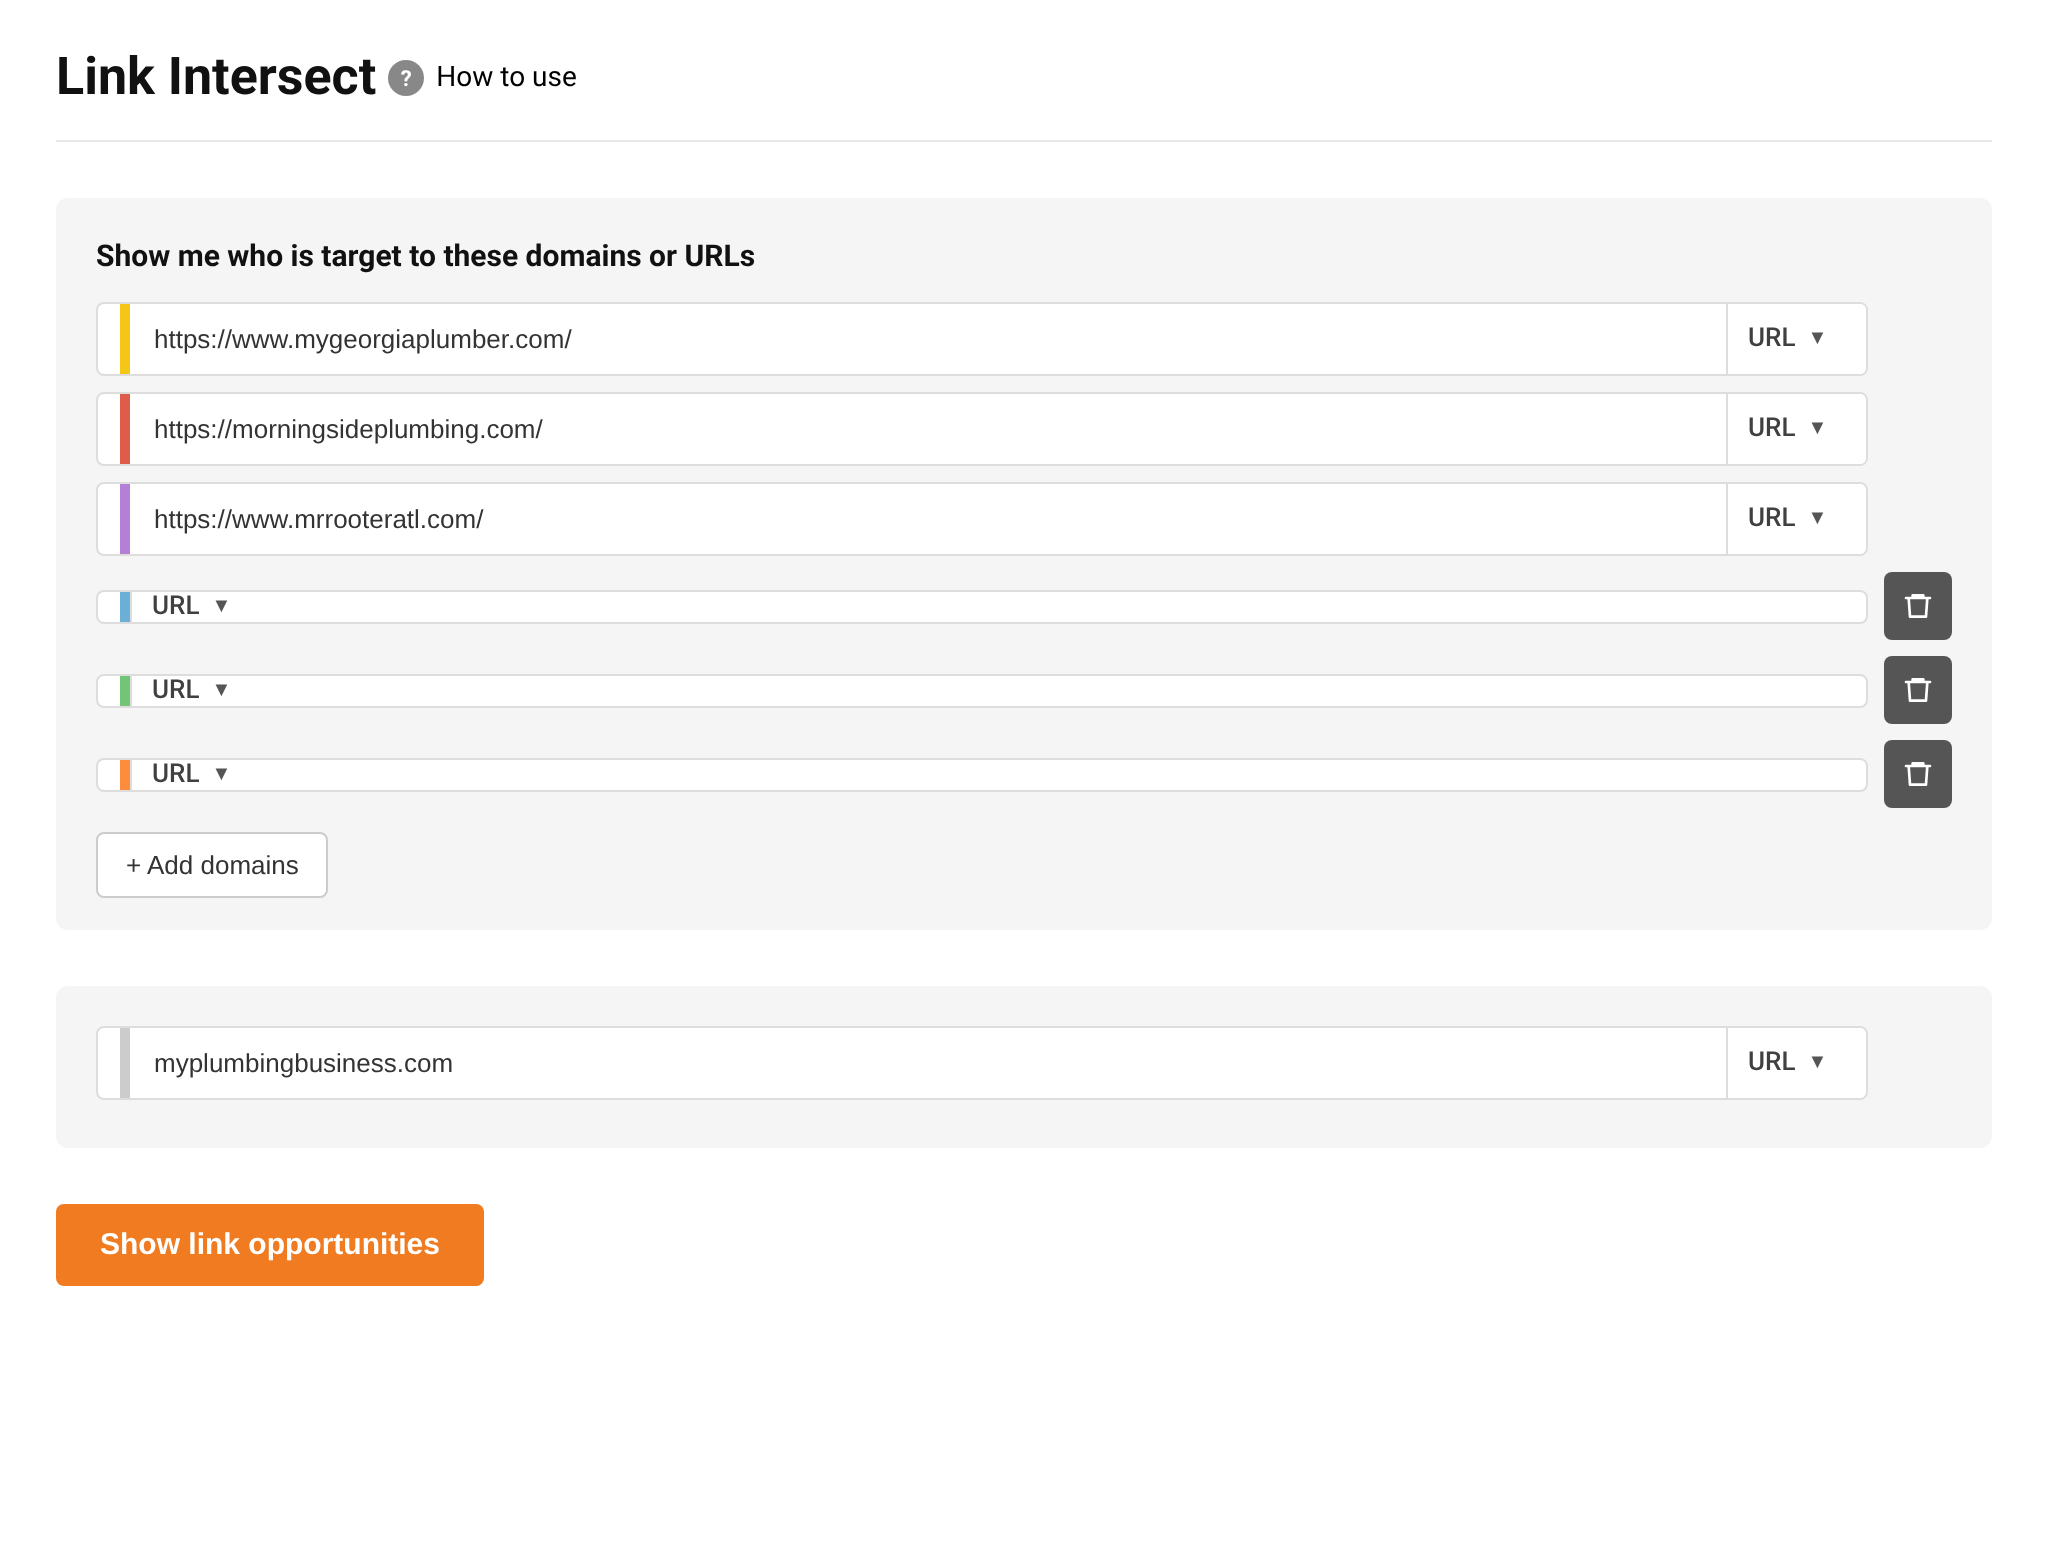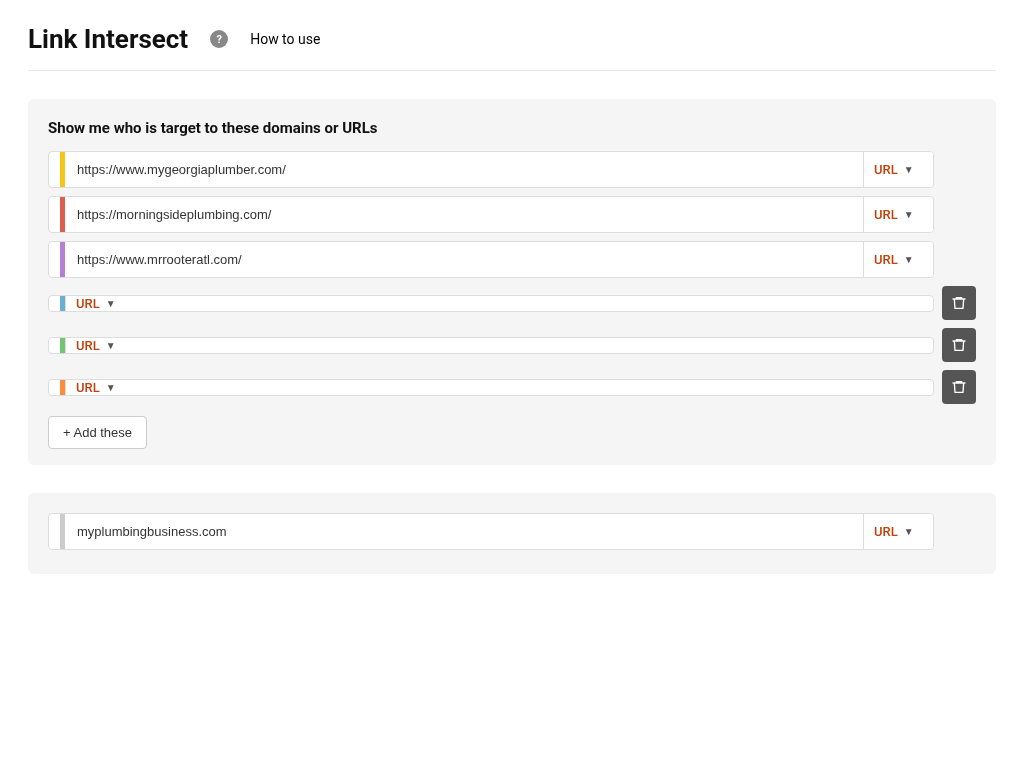--- a/index.html
+++ b/index.html
@@ -17,21 +17,21 @@
 
     .page-container {
       max-width: 1024px;
       margin: 0 auto;
       padding: 24px 28px;
     }
 
     .page-header {
       display: flex;
       align-items: center;
-      gap: 22px;
+      gap: 6px;
       margin-bottom: 28px;
       padding-bottom: 16px;
       border-bottom: 1px solid #e8e8e8;
     }
 
     .page-title {
       font-size: 26px;
       font-weight: 700;
       color: #111;
     }
@@ -110,21 +110,21 @@
       border-left: 1px solid #ddd;
       padding: 0 10px;
       background: white;
       gap: 6px;
       cursor: pointer;
       min-width: 70px;
     }
 
     .url-type-label {
       font-size: 13px;
-      color: #c2410c;
+      color: #404040;
       font-weight: 500;
     }
 
     .dropdown-arrow {
       font-size: 10px;
       color: #555;
     }
 
     .delete-btn {
       margin-left: 8px;
@@ -274,21 +274,21 @@
           </div>
           <button class="delete-btn">
             <svg xmlns="http://www.w3.org/2000/svg" viewBox="0 0 24 24" width="16" height="16">
       <path d="M3 6h18M8 6V4h8v2M19 6l-1 14H6L5 6h14z" stroke="white" stroke-width="2" fill="none" stroke-linecap="round" stroke-linejoin="round"></path>
     </svg>
           </button>
         </div>
       </div>
 
     <button class="add-target-btn">
-      <span>+ Add these</span>
+      <span>+ Add domains</span>
     </button>
   </div>
 
   
   <div class="optional-section">
     <div id="optional-rows">
         <div class="url-row">
           <div class="url-input-wrapper">
             <div class="color-bar" style="background: rgb(204, 204, 204);"></div>
             <input type="text" class="url-input" value="myplumbingbusiness.com" style="">
@@ -296,14 +296,17 @@
               <span class="url-type-label">URL</span>
               <span class="dropdown-arrow">▼</span>
             </div>
           </div>
           <div class="no-delete"></div>
         </div>
       </div>
   </div>
 
   
+  <button class="show-btn">
+    <span>Show link opportunities</span>
+  </button>
 
 </div>
 
 </body></html>

